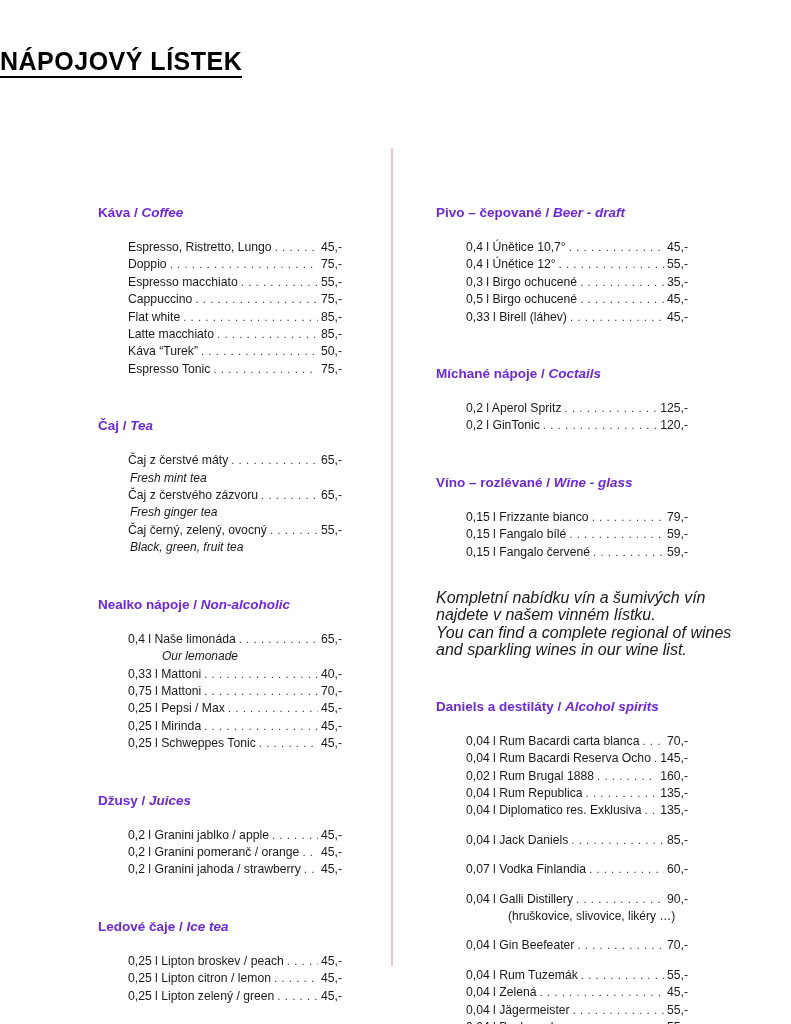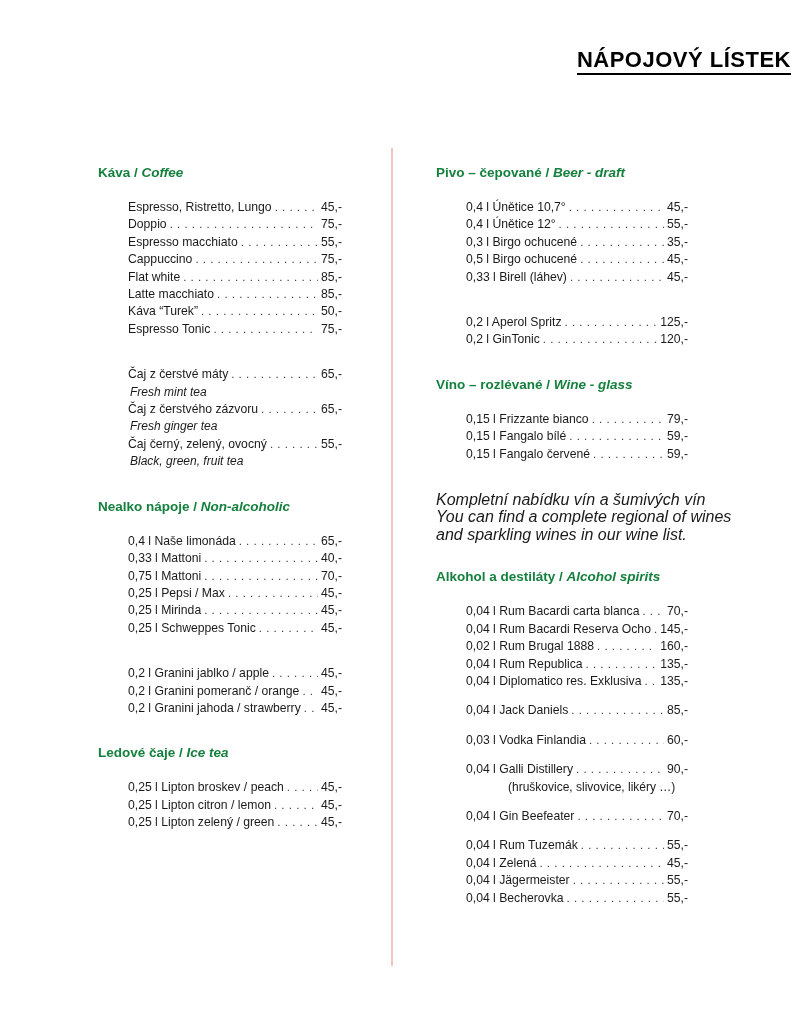--- a/index.html
+++ b/index.html
@@ -14,22 +14,22 @@
     font-family: "Liberation Sans", sans-serif;
     color: #111111;
     overflow: hidden;
   }
 
   .page-title {
     position: absolute;
     top: 47px;
     left: 0;
     width: 791px;
-    text-align: right;
-    font-size: 22px;
+    text-align: left;
+    font-size: 25px;
     font-weight: bold;
     letter-spacing: 0.5px;
     color: #000;
   }
   .page-title span {
     border-bottom: 2px solid #000;
     padding-bottom: 1px;
   }
 
   .divider {
@@ -46,23 +46,24 @@
     top: 165px;
   }
   .col-left  { left: 98px;  width: 244px; }
   .col-right { left: 436px; width: 252px; }
 
   .section { margin-bottom: 4px; }
 
   .sec-head {
     font-size: 13.5px;
     font-weight: bold;
-    color: #15803d;
+    color: #6d28d9;
     margin-bottom: 19px;
     white-space: nowrap;
+    margin-top: 40px;
   }
   .sec-head .en { font-style: italic; }
 
   .items { margin-bottom: 28px; }
 
   .row {
     display: flex;
     align-items: baseline;
     font-size: 12.2px;
     line-height: 17.4px;
@@ -155,20 +156,21 @@
           <span class="pr">50,-</span>
         </div>
         <div class="row">
           <span class="nm"><span>Espresso Tonic</span></span>
           <span class="lead">. . . . . . . . . . . . . . . . . . . . . . . . . . . . . . . . . . . . . . . . . . . . . . . . . . . . . . . . . . . . </span>
           <span class="pr">75,-</span>
         </div>
       </div>
     </div>
     <div class="section">
+      <div class="sec-head"><span>Čaj</span><span> / </span><span class="en">Tea</span></div>
       <div class="items">
         <div class="row">
           <span class="nm"><span>Čaj z čerstvé máty</span></span>
           <span class="lead">. . . . . . . . . . . . . . . . . . . . . . . . . . . . . . . . . . . . . . . . . . . . . . . . . . . . . . . . . . . . </span>
           <span class="pr">65,-</span>
         </div>
         <div class="subline">Fresh mint tea</div>
         <div class="row">
           <span class="nm"><span>Čaj z čerstvého zázvoru</span></span>
           <span class="lead">. . . . . . . . . . . . . . . . . . . . . . . . . . . . . . . . . . . . . . . . . . . . . . . . . . . . . . . . . . . . </span>
@@ -184,20 +186,21 @@
       </div>
     </div>
     <div class="section">
       <div class="sec-head"><span>Nealko nápoje</span><span> / </span><span class="en">Non-alcoholic</span></div>
       <div class="items">
         <div class="row">
           <span class="nm"><span>0,4 l Naše limonáda</span></span>
           <span class="lead">. . . . . . . . . . . . . . . . . . . . . . . . . . . . . . . . . . . . . . . . . . . . . . . . . . . . . . . . . . . . </span>
           <span class="pr">65,-</span>
         </div>
+        <div class="subline indent">Our lemonade</div>
         <div class="row">
           <span class="nm"><span>0,33 l Mattoni</span></span>
           <span class="lead">. . . . . . . . . . . . . . . . . . . . . . . . . . . . . . . . . . . . . . . . . . . . . . . . . . . . . . . . . . . . </span>
           <span class="pr">40,-</span>
         </div>
         <div class="row">
           <span class="nm"><span>0,75 l Mattoni</span></span>
           <span class="lead">. . . . . . . . . . . . . . . . . . . . . . . . . . . . . . . . . . . . . . . . . . . . . . . . . . . . . . . . . . . . </span>
           <span class="pr">70,-</span>
         </div>
@@ -212,20 +215,21 @@
           <span class="pr">45,-</span>
         </div>
         <div class="row">
           <span class="nm"><span>0,25 l Schweppes Tonic</span></span>
           <span class="lead">. . . . . . . . . . . . . . . . . . . . . . . . . . . . . . . . . . . . . . . . . . . . . . . . . . . . . . . . . . . . </span>
           <span class="pr">45,-</span>
         </div>
       </div>
     </div>
     <div class="section">
+      <div class="sec-head"><span>Džusy</span><span> / </span><span class="en">Juices</span></div>
       <div class="items">
         <div class="row">
           <span class="nm"><span>0,2 l Granini jablko / </span><span class="it">apple</span></span>
           <span class="lead">. . . . . . . . . . . . . . . . . . . . . . . . . . . . . . . . . . . . . . . . . . . . . . . . . . . . . . . . . . . . </span>
           <span class="pr">45,-</span>
         </div>
         <div class="row">
           <span class="nm"><span>0,2 l Granini pomeranč / </span><span class="it">orange</span></span>
           <span class="lead">. . . . . . . . . . . . . . . . . . . . . . . . . . . . . . . . . . . . . . . . . . . . . . . . . . . . . . . . . . . . </span>
           <span class="pr">45,-</span>
@@ -283,20 +287,21 @@
           <span class="pr">45,-</span>
         </div>
         <div class="row">
           <span class="nm"><span>0,33 l Birell (láhev)</span></span>
           <span class="lead">. . . . . . . . . . . . . . . . . . . . . . . . . . . . . . . . . . . . . . . . . . . . . . . . . . . . . . . . . . . . </span>
           <span class="pr">45,-</span>
         </div>
       </div>
     </div>
     <div class="section">
+      <div class="sec-head"><span>Míchané nápoje</span><span> / </span><span class="en">Coctails</span></div>
       <div class="items">
         <div class="row">
           <span class="nm"><span>0,2 l Aperol Spritz</span></span>
           <span class="lead">. . . . . . . . . . . . . . . . . . . . . . . . . . . . . . . . . . . . . . . . . . . . . . . . . . . . . . . . . . . . </span>
           <span class="pr">125,-</span>
         </div>
         <div class="row">
           <span class="nm"><span>0,2 l GinTonic</span></span>
           <span class="lead">. . . . . . . . . . . . . . . . . . . . . . . . . . . . . . . . . . . . . . . . . . . . . . . . . . . . . . . . . . . . </span>
           <span class="pr">120,-</span>
@@ -317,26 +322,27 @@
           <span class="pr">59,-</span>
         </div>
         <div class="row">
           <span class="nm"><span>0,15 l Fangalo červené</span></span>
           <span class="lead">. . . . . . . . . . . . . . . . . . . . . . . . . . . . . . . . . . . . . . . . . . . . . . . . . . . . . . . . . . . . </span>
           <span class="pr">59,-</span>
         </div>
       </div>
       <div class="note">
         <div>Kompletní nabídku vín a šumivých vín</div>
+        <div>najdete v našem vinném lístku.</div>
         <div>You can find a complete regional of wines</div>
         <div>and sparkling wines in our wine list.</div>
       </div>
     </div>
     <div class="section">
-      <div class="sec-head"><span>Alkohol a destiláty</span><span> / </span><span class="en">Alcohol spirits</span></div>
+      <div class="sec-head"><span>Daniels a destiláty</span><span> / </span><span class="en">Alcohol spirits</span></div>
       <div class="items">
         <div class="row">
           <span class="nm"><span>0,04 l Rum Bacardi carta blanca</span></span>
           <span class="lead">. . . . . . . . . . . . . . . . . . . . . . . . . . . . . . . . . . . . . . . . . . . . . . . . . . . . . . . . . . . . </span>
           <span class="pr">70,-</span>
         </div>
         <div class="row">
           <span class="nm"><span>0,04 l Rum Bacardi Reserva Ocho</span></span>
           <span class="lead">. . . . . . . . . . . . . . . . . . . . . . . . . . . . . . . . . . . . . . . . . . . . . . . . . . . . . . . . . . . . </span>
           <span class="pr">145,-</span>
@@ -357,21 +363,21 @@
           <span class="pr">135,-</span>
         </div>
         <div class="gap"></div>
         <div class="row">
           <span class="nm"><span>0,04 l Jack Daniels</span></span>
           <span class="lead">. . . . . . . . . . . . . . . . . . . . . . . . . . . . . . . . . . . . . . . . . . . . . . . . . . . . . . . . . . . . </span>
           <span class="pr">85,-</span>
         </div>
         <div class="gap"></div>
         <div class="row">
-          <span class="nm"><span>0,03 l Vodka Finlandia</span></span>
+          <span class="nm"><span>0,07 l Vodka Finlandia</span></span>
           <span class="lead">. . . . . . . . . . . . . . . . . . . . . . . . . . . . . . . . . . . . . . . . . . . . . . . . . . . . . . . . . . . . </span>
           <span class="pr">60,-</span>
         </div>
         <div class="gap"></div>
         <div class="row">
           <span class="nm"><span>0,04 l Galli Distillery</span></span>
           <span class="lead">. . . . . . . . . . . . . . . . . . . . . . . . . . . . . . . . . . . . . . . . . . . . . . . . . . . . . . . . . . . . </span>
           <span class="pr">90,-</span>
         </div>
         <div class="subline indent2">(hruškovice, slivovice, likéry …)</div>

